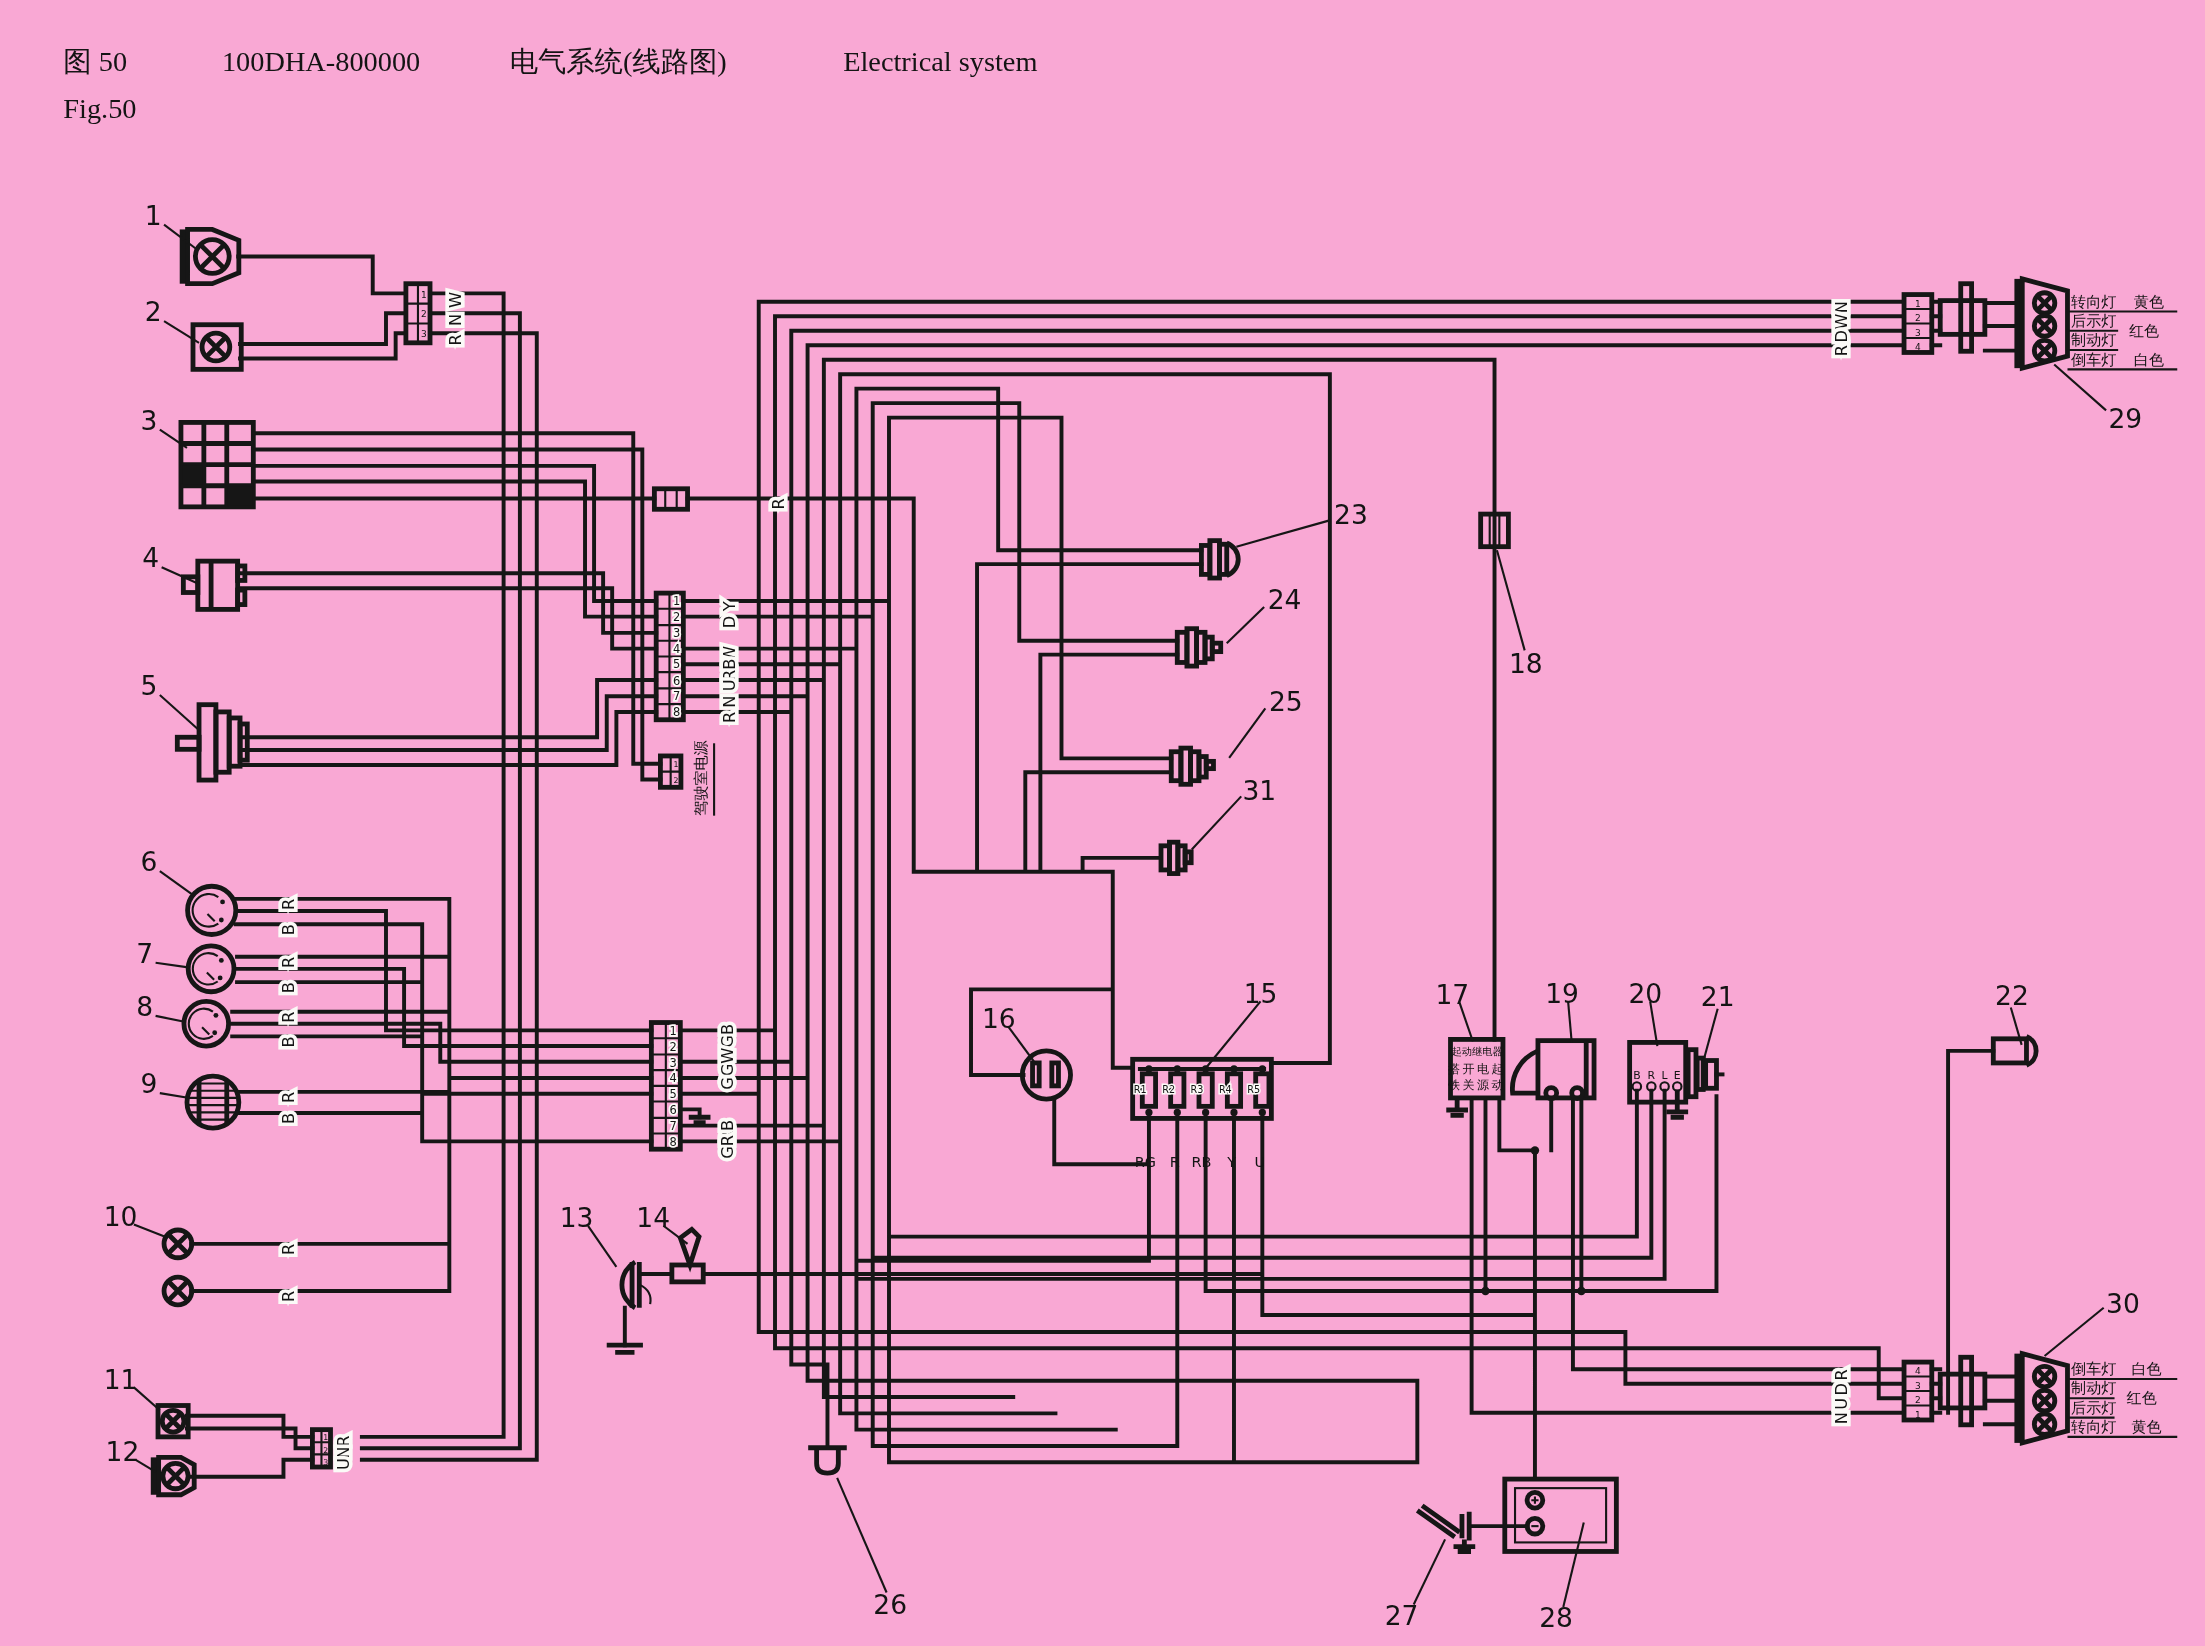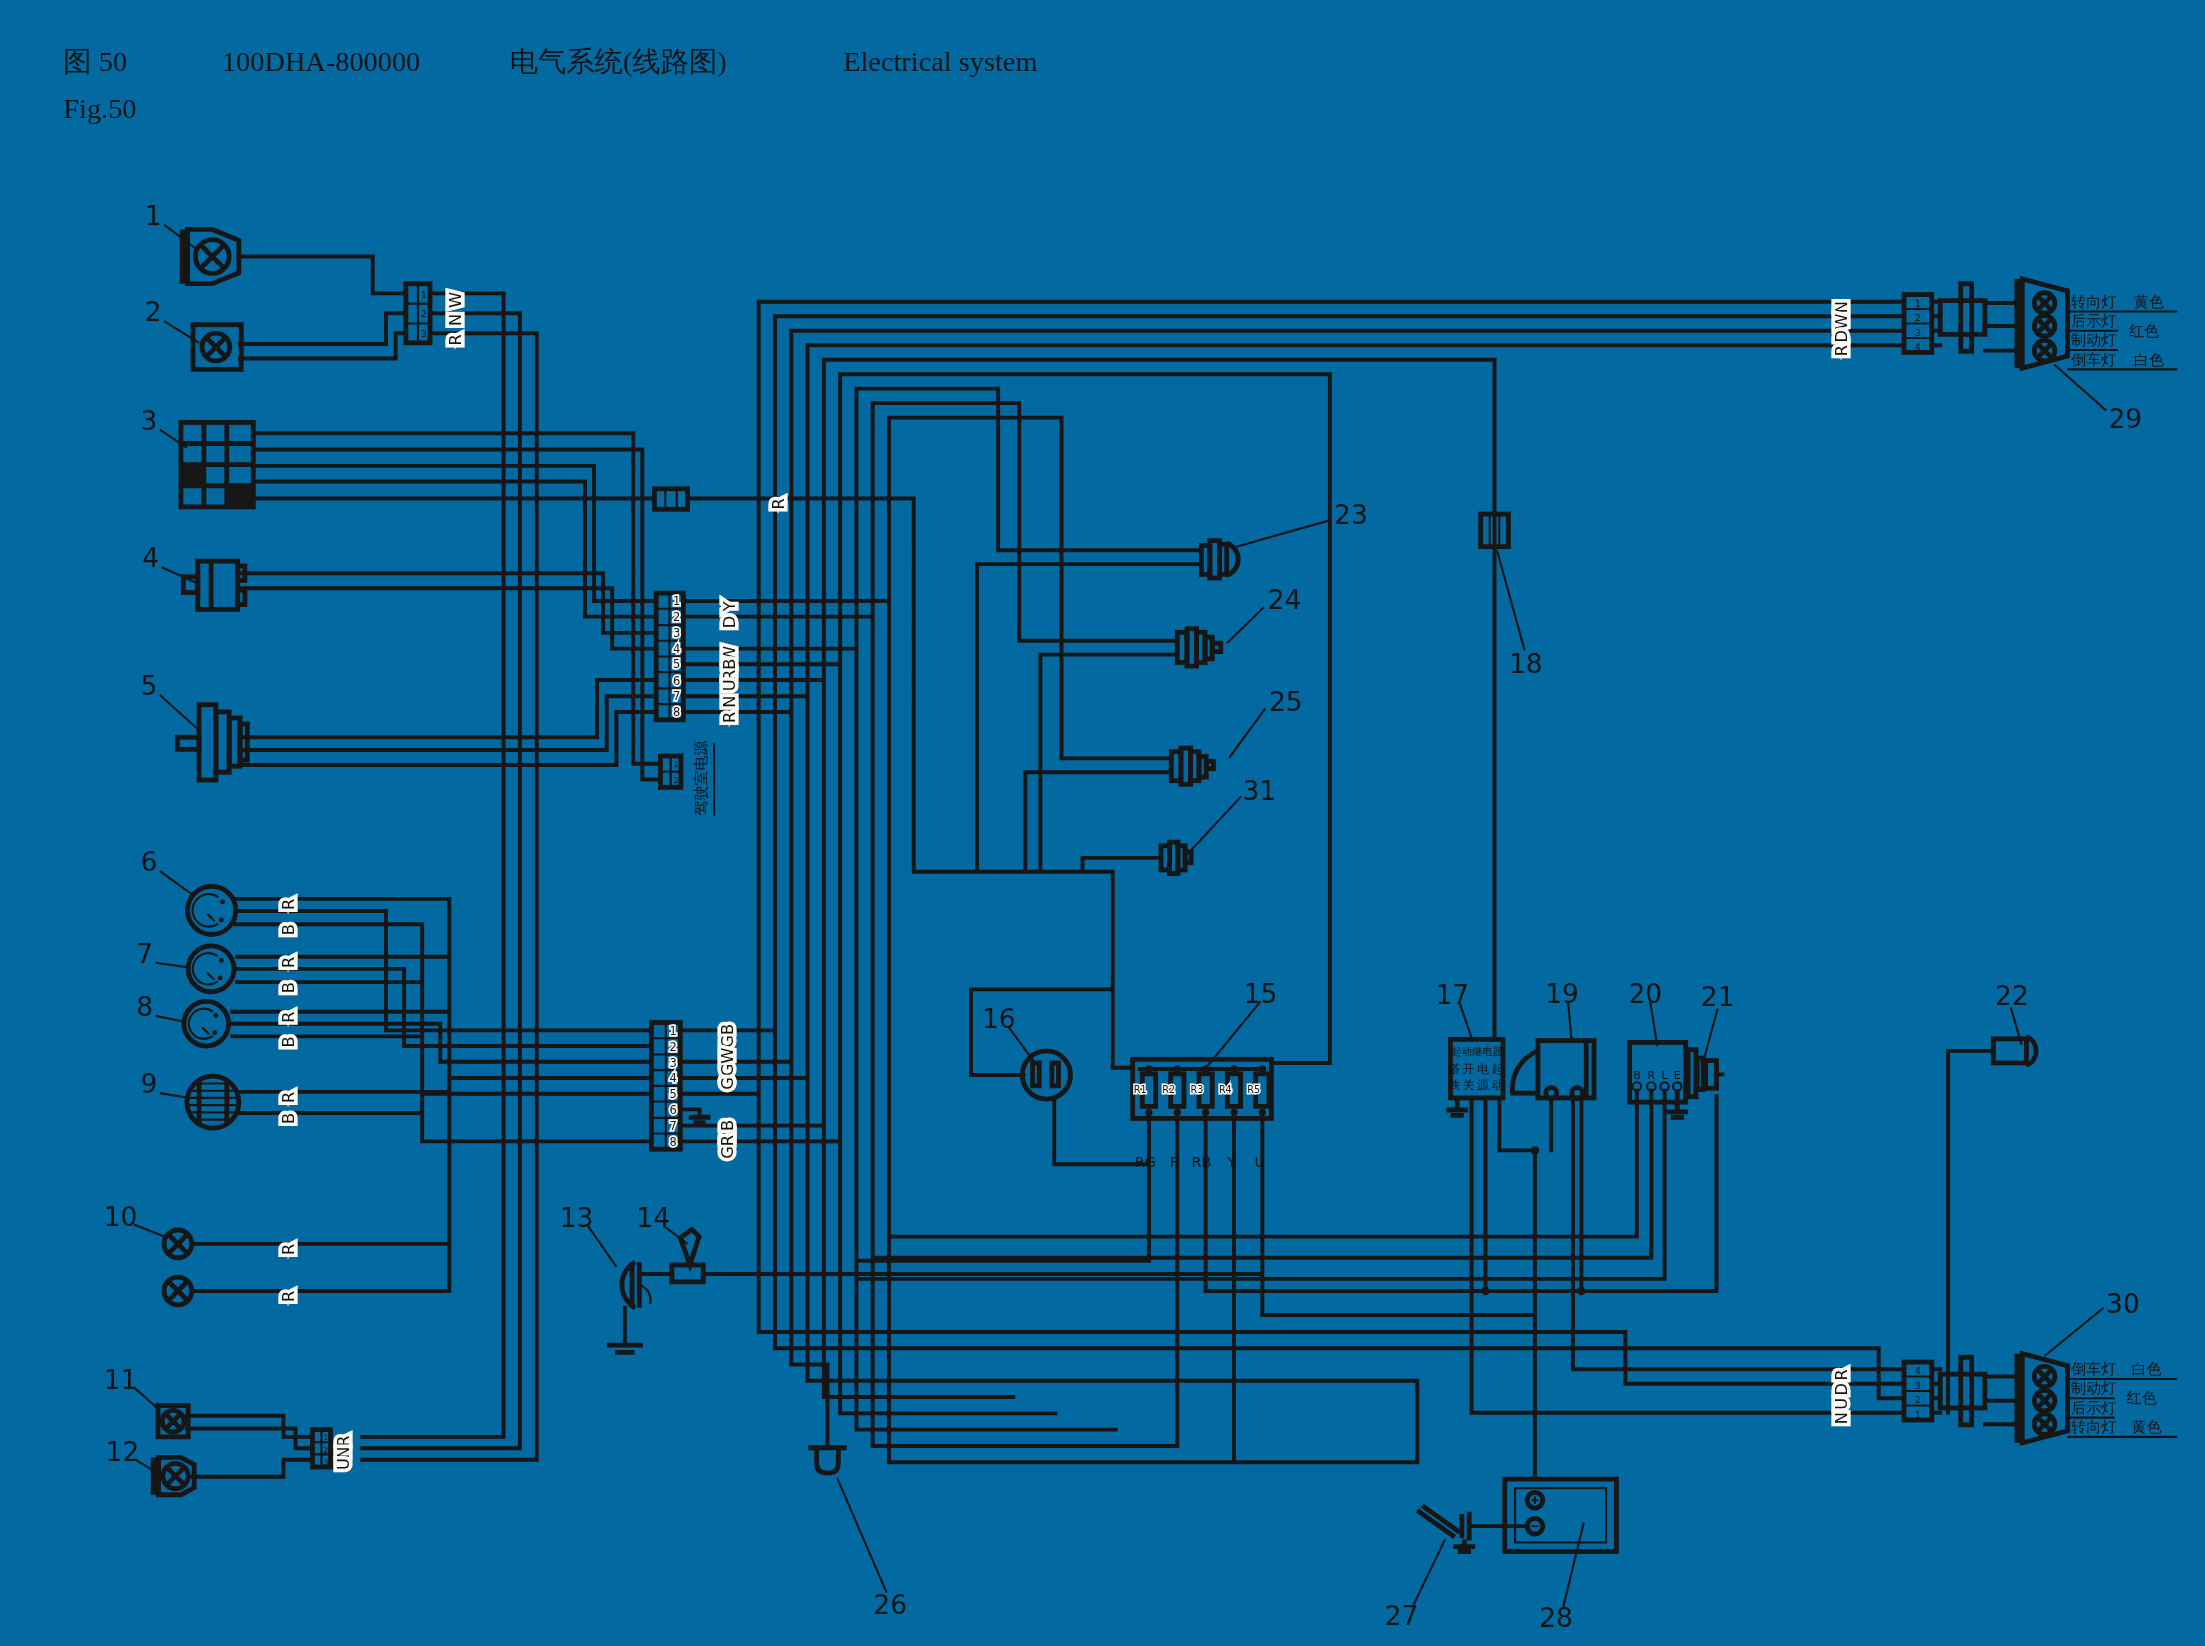--- a/index.html
+++ b/index.html
@@ -1,16 +1,16 @@
 <!DOCTYPE html>
 <html style="font-size:9.7px"><head>
 <meta charset="utf-8">
 <style>
   html,body{margin:0;padding:0;background:#e8e6e1;}
-  #page{position:relative;width:2205px;height:1647px;background:#0369a1;font-family:"DejaVu Sans",sans-serif;}
+  #page{position:relative;width:2205px;height:1647px;background:#f9a8d4;font-family:"DejaVu Sans",sans-serif;}
   svg{position:absolute;left:0;top:0;}
   .w{fill:none;stroke:#161616;stroke-width:6.5;stroke-linecap:square;stroke-linejoin:miter;}
   .cw{fill:none;stroke:#161616;stroke-width:8;stroke-linejoin:miter;}
   .cwf{fill:#161616;stroke:none;}
   .thin{fill:none;stroke:#161616;stroke-width:3.5;}
   .gnd{fill:none;stroke:#161616;stroke-width:8;stroke-linecap:butt;}
   text{fill:#141414;}
   .tt{font-family:"Liberation Serif",serif;font-size:47px;}
   .cl{font-size:44px;}
   .wl{font-size:27px;paint-order:stroke;stroke:#fbfaf7;stroke-width:12px;}

